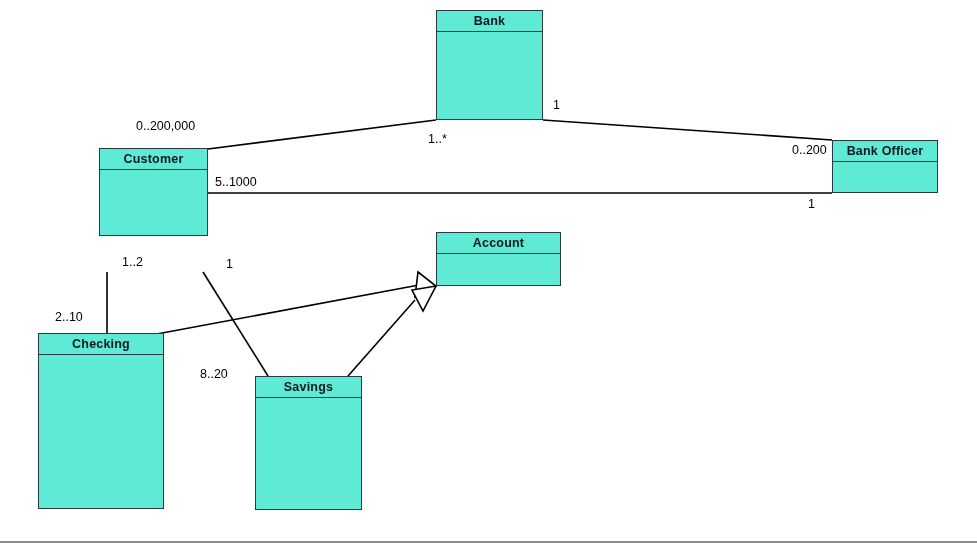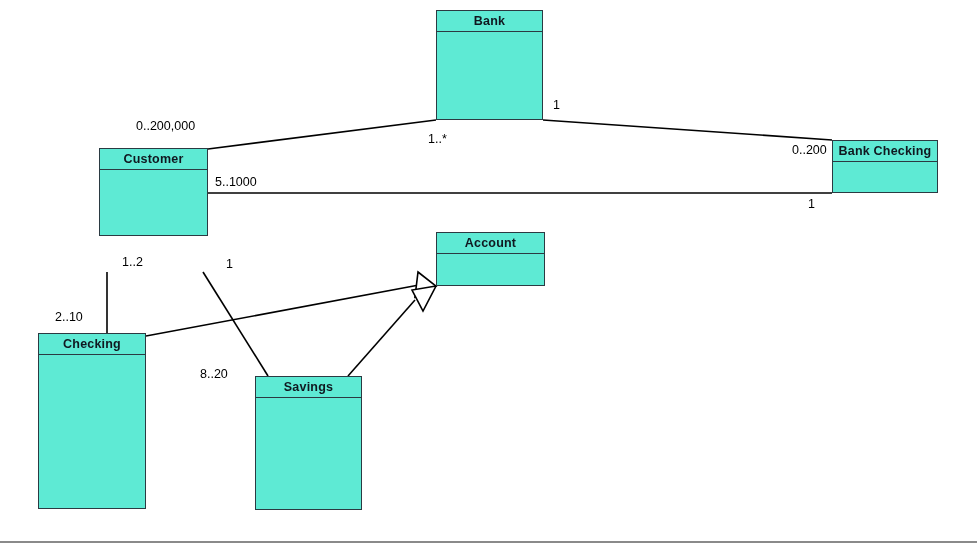--- a/index.html
+++ b/index.html
@@ -88,30 +88,30 @@
   <div class="uml-header">Bank</div>
   <div class="uml-body"></div>
 </div>
 
 <div class="uml-class" style="left:99px; top:148px; width:109px; height:88px;">
   <div class="uml-header">Customer</div>
   <div class="uml-body"></div>
 </div>
 
 <div class="uml-class" style="left:832px; top:140px; width:106px; height:53px;">
-  <div class="uml-header">Bank Checking</div>
+  <div class="uml-header">Bank Officer</div>
   <div class="uml-body"></div>
 </div>
 
-<div class="uml-class" style="left:436px; top:232px; width:109px; height:54px;">
+<div class="uml-class" style="left:436px; top:232px; width:125px; height:54px;">
   <div class="uml-header">Account</div>
   <div class="uml-body"></div>
 </div>
 
-<div class="uml-class" style="left:38px; top:333px; width:108px; height:176px;">
+<div class="uml-class" style="left:38px; top:333px; width:126px; height:176px;">
   <div class="uml-header">Checking</div>
   <div class="uml-body"></div>
 </div>
 
 <div class="uml-class" style="left:255px; top:376px; width:107px; height:134px;">
   <div class="uml-header">Savings</div>
   <div class="uml-body"></div>
 </div>
 
 <div class="mult-label" style="left:136px; top:120px;">0..200,000</div>

